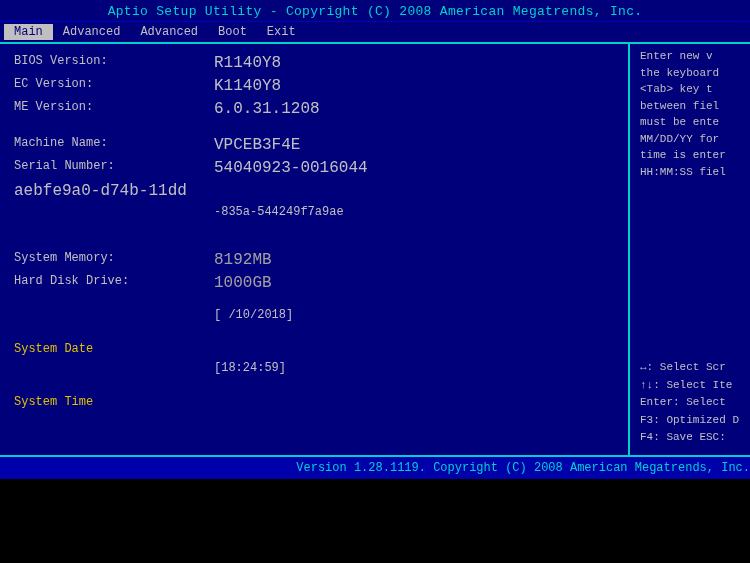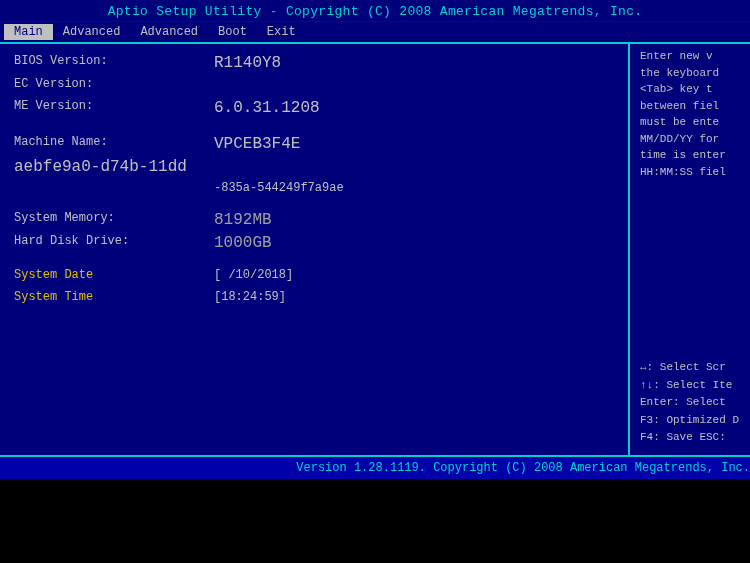--- a/index.html
+++ b/index.html
@@ -90,20 +90,21 @@
     }
     .section-spacer {
       height: 8px;
     }
     
     .label-yellow {
       color: #e0c000;
       font-size: 12px;
       width: 200px;
       flex-shrink: 0;
+      margin-top: 34px;
     }
     .value-yellow {
       color: #c0c0c0;
       font-size: 12px;
     }
     
     #right-panel {
       flex: 1;
       padding: 4px 8px 8px 10px;
       display: flex;
@@ -128,21 +129,21 @@
       color: #00cfcf;
       text-align: right;
       font-size: 12px;
       padding: 4px 0;
       border-top: 2px solid #00cfcf;
     }
     .uuid-continuation {
       padding-left: 200px;
       color: #c0c0c0;
       font-size: 12px;
-      margin-bottom: 2px;
+      margin-bottom: 18px;
     }
   </style>
 </head>
 <body>
 
 <div id="screen">
 
   <div id="title-bar">
     <span>Aptio Setup Utility - Copyright (C) 2008 American Megatrends, Inc.</span>
   </div>
@@ -159,34 +160,39 @@
 
     <div id="left-panel">
 
       <div class="info-row">
         <span class="info-label">BIOS Version:</span>
         <span class="info-value">R1140Y8</span>
       </div>
 
       <div class="info-row">
         <span class="info-label">EC Version:</span>
+        <span class="info-value">K1140Y8</span>
       </div>
 
       <div class="info-row">
         <span class="info-label">ME Version:</span>
         <span class="info-value">6.0.31.1208</span>
       </div>
 
       <div class="spacer"></div>
 
       <div class="info-row">
         <span class="info-label">Machine Name:</span>
         <span class="info-value">VPCEB3F4E</span>
       </div>
 
+      <div class="info-row">
+        <span class="info-label">Serial Number:</span>
+        <span class="info-value">54040923-0016044</span>
+      </div>
 
       <div class="info-row">
         <span class="info-value">aebfe9a0-d74b-11dd</span>
       </div>
       <div class="uuid-continuation">
         <span>-835a-544249f7a9ae</span>
       </div>
 
       <div class="section-spacer"></div>
 

